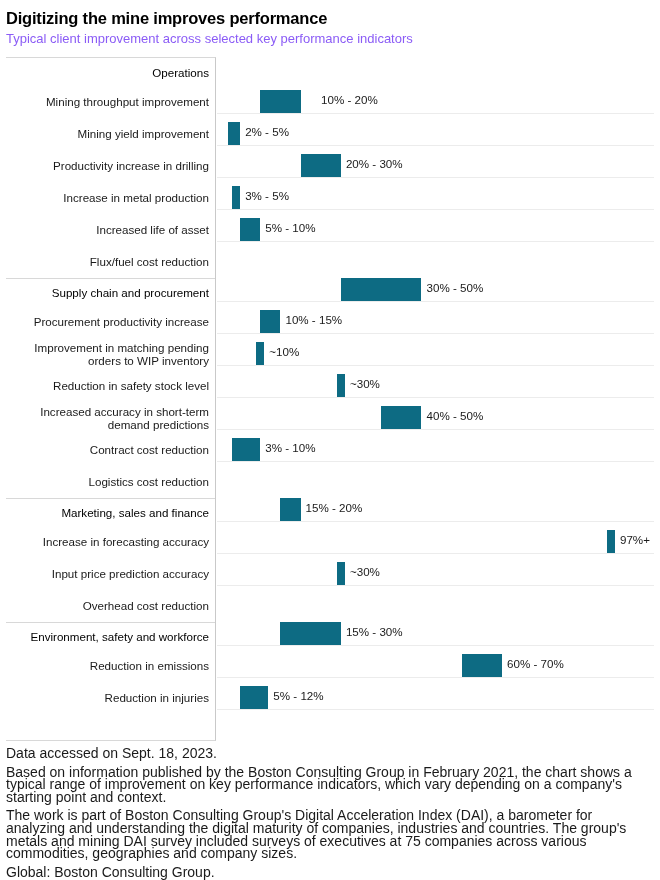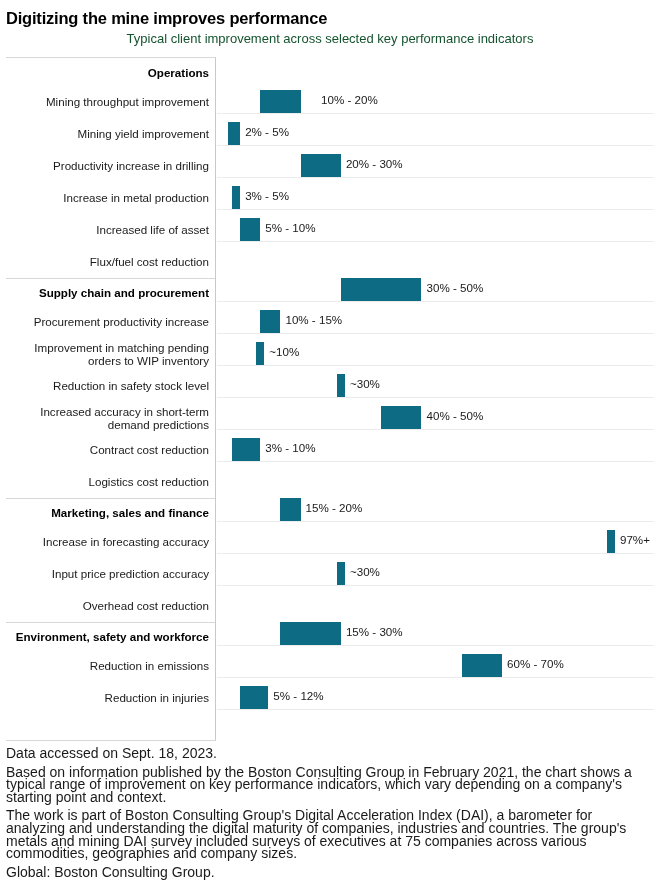--- a/index.html
+++ b/index.html
@@ -29,24 +29,23 @@
     font-size: 16.5px;
     font-weight: bold;
     letter-spacing: -0.2px;
     color: #000000;
     margin: 0;
     line-height: 20px;
   }
   .chart-subtitle {
     font-size: 13px;
     font-weight: normal;
-    color: #14532d;
+    color: #8b5cf6;
     margin: 3px 0 0 0;
     line-height: 16px;
-    text-align: center;
   }
 
   
   .chart-body {
     position: relative;
     margin-top: 8px;
     height: 684px;
   }
 
   .label-col {
@@ -72,21 +71,21 @@
   .section { position: relative; }
   .section + .section > .section-head { border-top: 1px solid #d8d8d8; }
 
   .section-head {
     height: 28px;
     display: flex;
     align-items: center;
     justify-content: flex-end;
     padding-right: 6px;
     font-size: 11.6px;
-    font-weight: bold;
+    font-weight: normal;
     color: #000000;
     box-sizing: border-box;
   }
 
   .row-label {
     height: 32px;
     display: flex;
     align-items: center;
     justify-content: flex-end;
     text-align: right;

